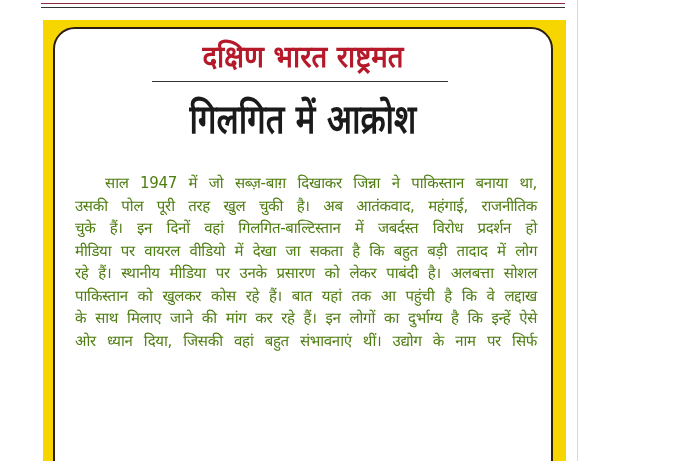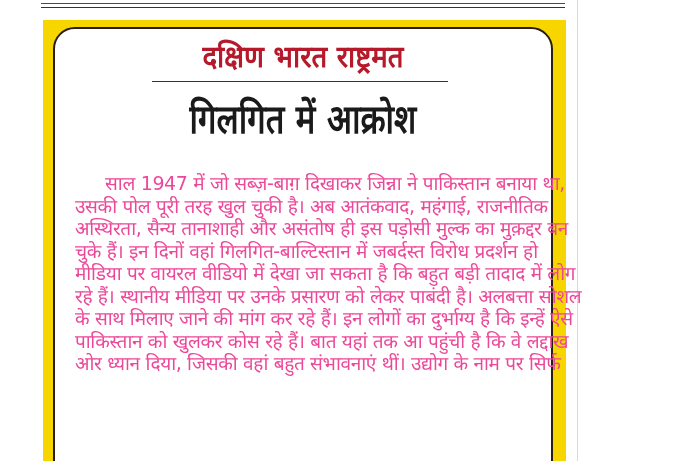--- a/index.html
+++ b/index.html
@@ -83,23 +83,23 @@
       line-height: 60px;
       color: #1a1a1a;
       transform: scaleX(0.82);
     }
     .article-body {
       position: absolute;
       left: 20px;
       top: 143px;
       width: 462px;
       font-family: "DejaVu Sans", sans-serif;
-      font-size: 19px;
+      font-size: 15px;
       line-height: 22.5px;
-      color: #ec4899;
+      color: #4d7c0f;
       text-align: justify;
     }
     .article-line {
       display: block;
       white-space: nowrap;
       text-align-last: justify;
       text-align: justify;
       letter-spacing: -0.35px;
     }
     .article-line.first {
@@ -117,21 +117,20 @@
 </div>
 
 <div class="inner-box">
   <div class="masthead">दक्षिण भारत राष्ट्रमत</div>
   <div class="masthead-rule"></div>
   <div class="headline">गिलगित में आक्रोश</div>
 
   <div class="article-body">
     <span class="article-line first">साल 1947 में जो सब्ज़-बाग़ दिखाकर जिन्ना ने पाकिस्तान बनाया था,</span>
     <span class="article-line">उसकी पोल पूरी तरह खुल चुकी है। अब आतंकवाद, महंगाई, राजनीतिक</span>
-    <span class="article-line">अस्थिरता, सैन्य तानाशाही और असंतोष ही इस पड़ोसी मुल्क का मुक़द्दर बन</span>
     <span class="article-line">चुके हैं। इन दिनों वहां गिलगित-बाल्टिस्तान में जबर्दस्त विरोध प्रदर्शन हो</span>
     <span class="article-line">मीडिया पर वायरल वीडियो में देखा जा सकता है कि बहुत बड़ी तादाद में लोग</span>
     <span class="article-line">रहे हैं। स्थानीय मीडिया पर उनके प्रसारण को लेकर पाबंदी है। अलबत्ता सोशल</span>
+    <span class="article-line">पाकिस्तान को खुलकर कोस रहे हैं। बात यहां तक आ पहुंची है कि वे लद्दाख</span>
     <span class="article-line">के साथ मिलाए जाने की मांग कर रहे हैं। इन लोगों का दुर्भाग्य है कि इन्हें ऐसे</span>
-    <span class="article-line">पाकिस्तान को खुलकर कोस रहे हैं। बात यहां तक आ पहुंची है कि वे लद्दाख</span>
     <span class="article-line">ओर ध्यान दिया, जिसकी वहां बहुत संभावनाएं थीं। उद्योग के नाम पर सिर्फ</span>
   </div>
 </div>
 
 </body></html>

